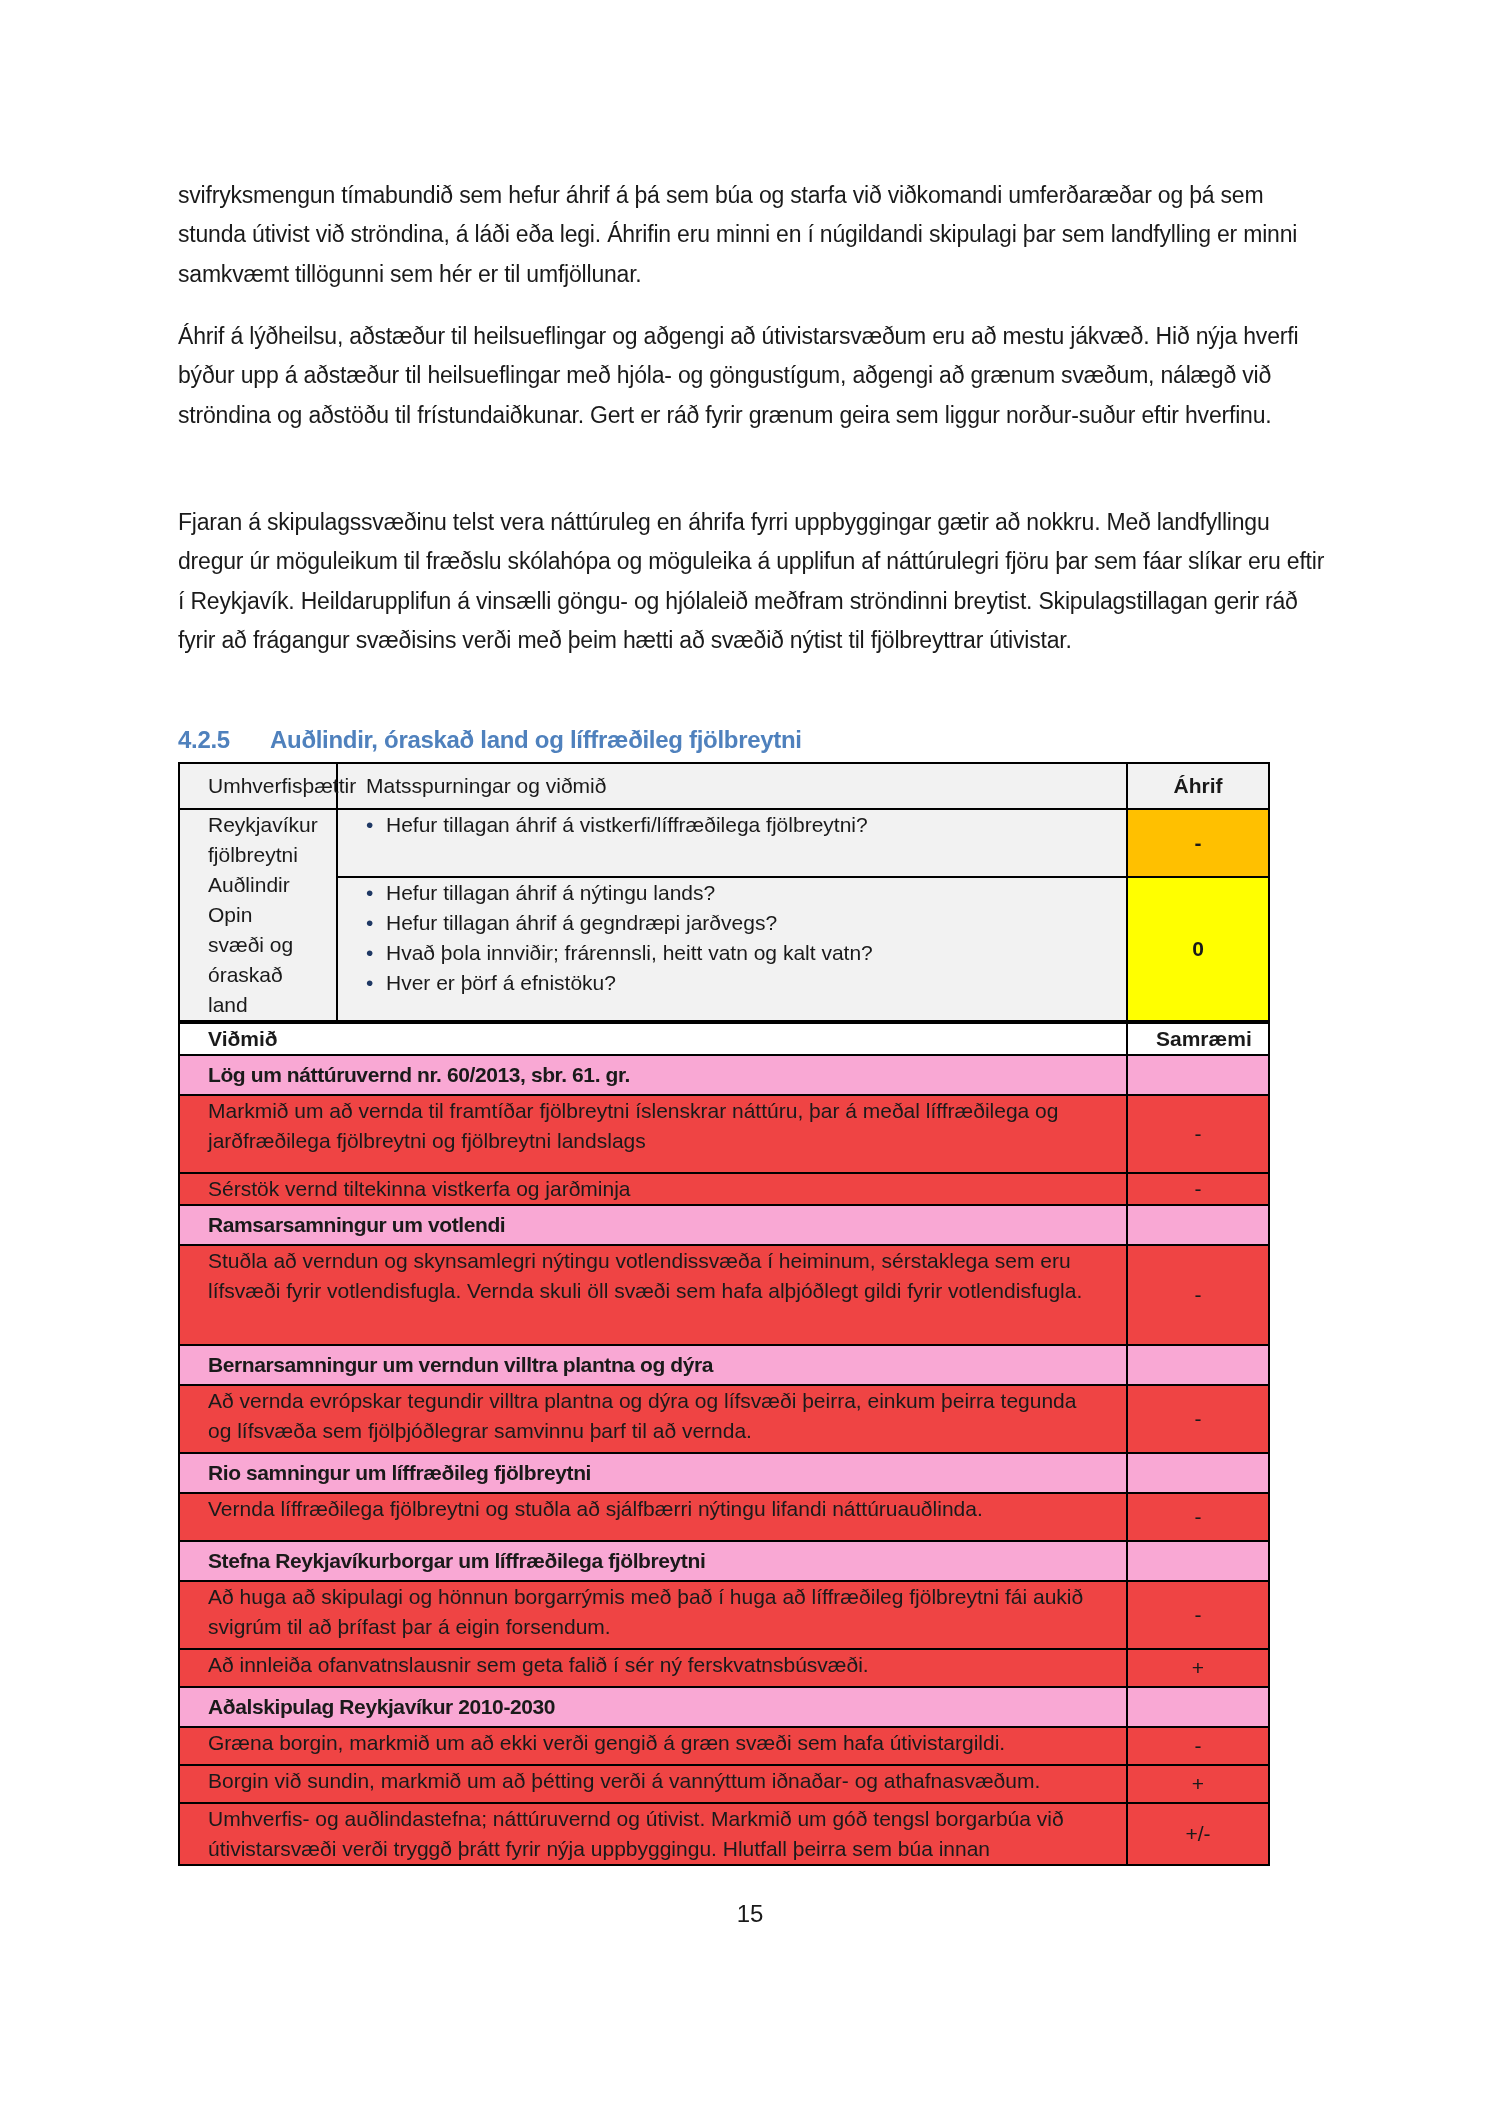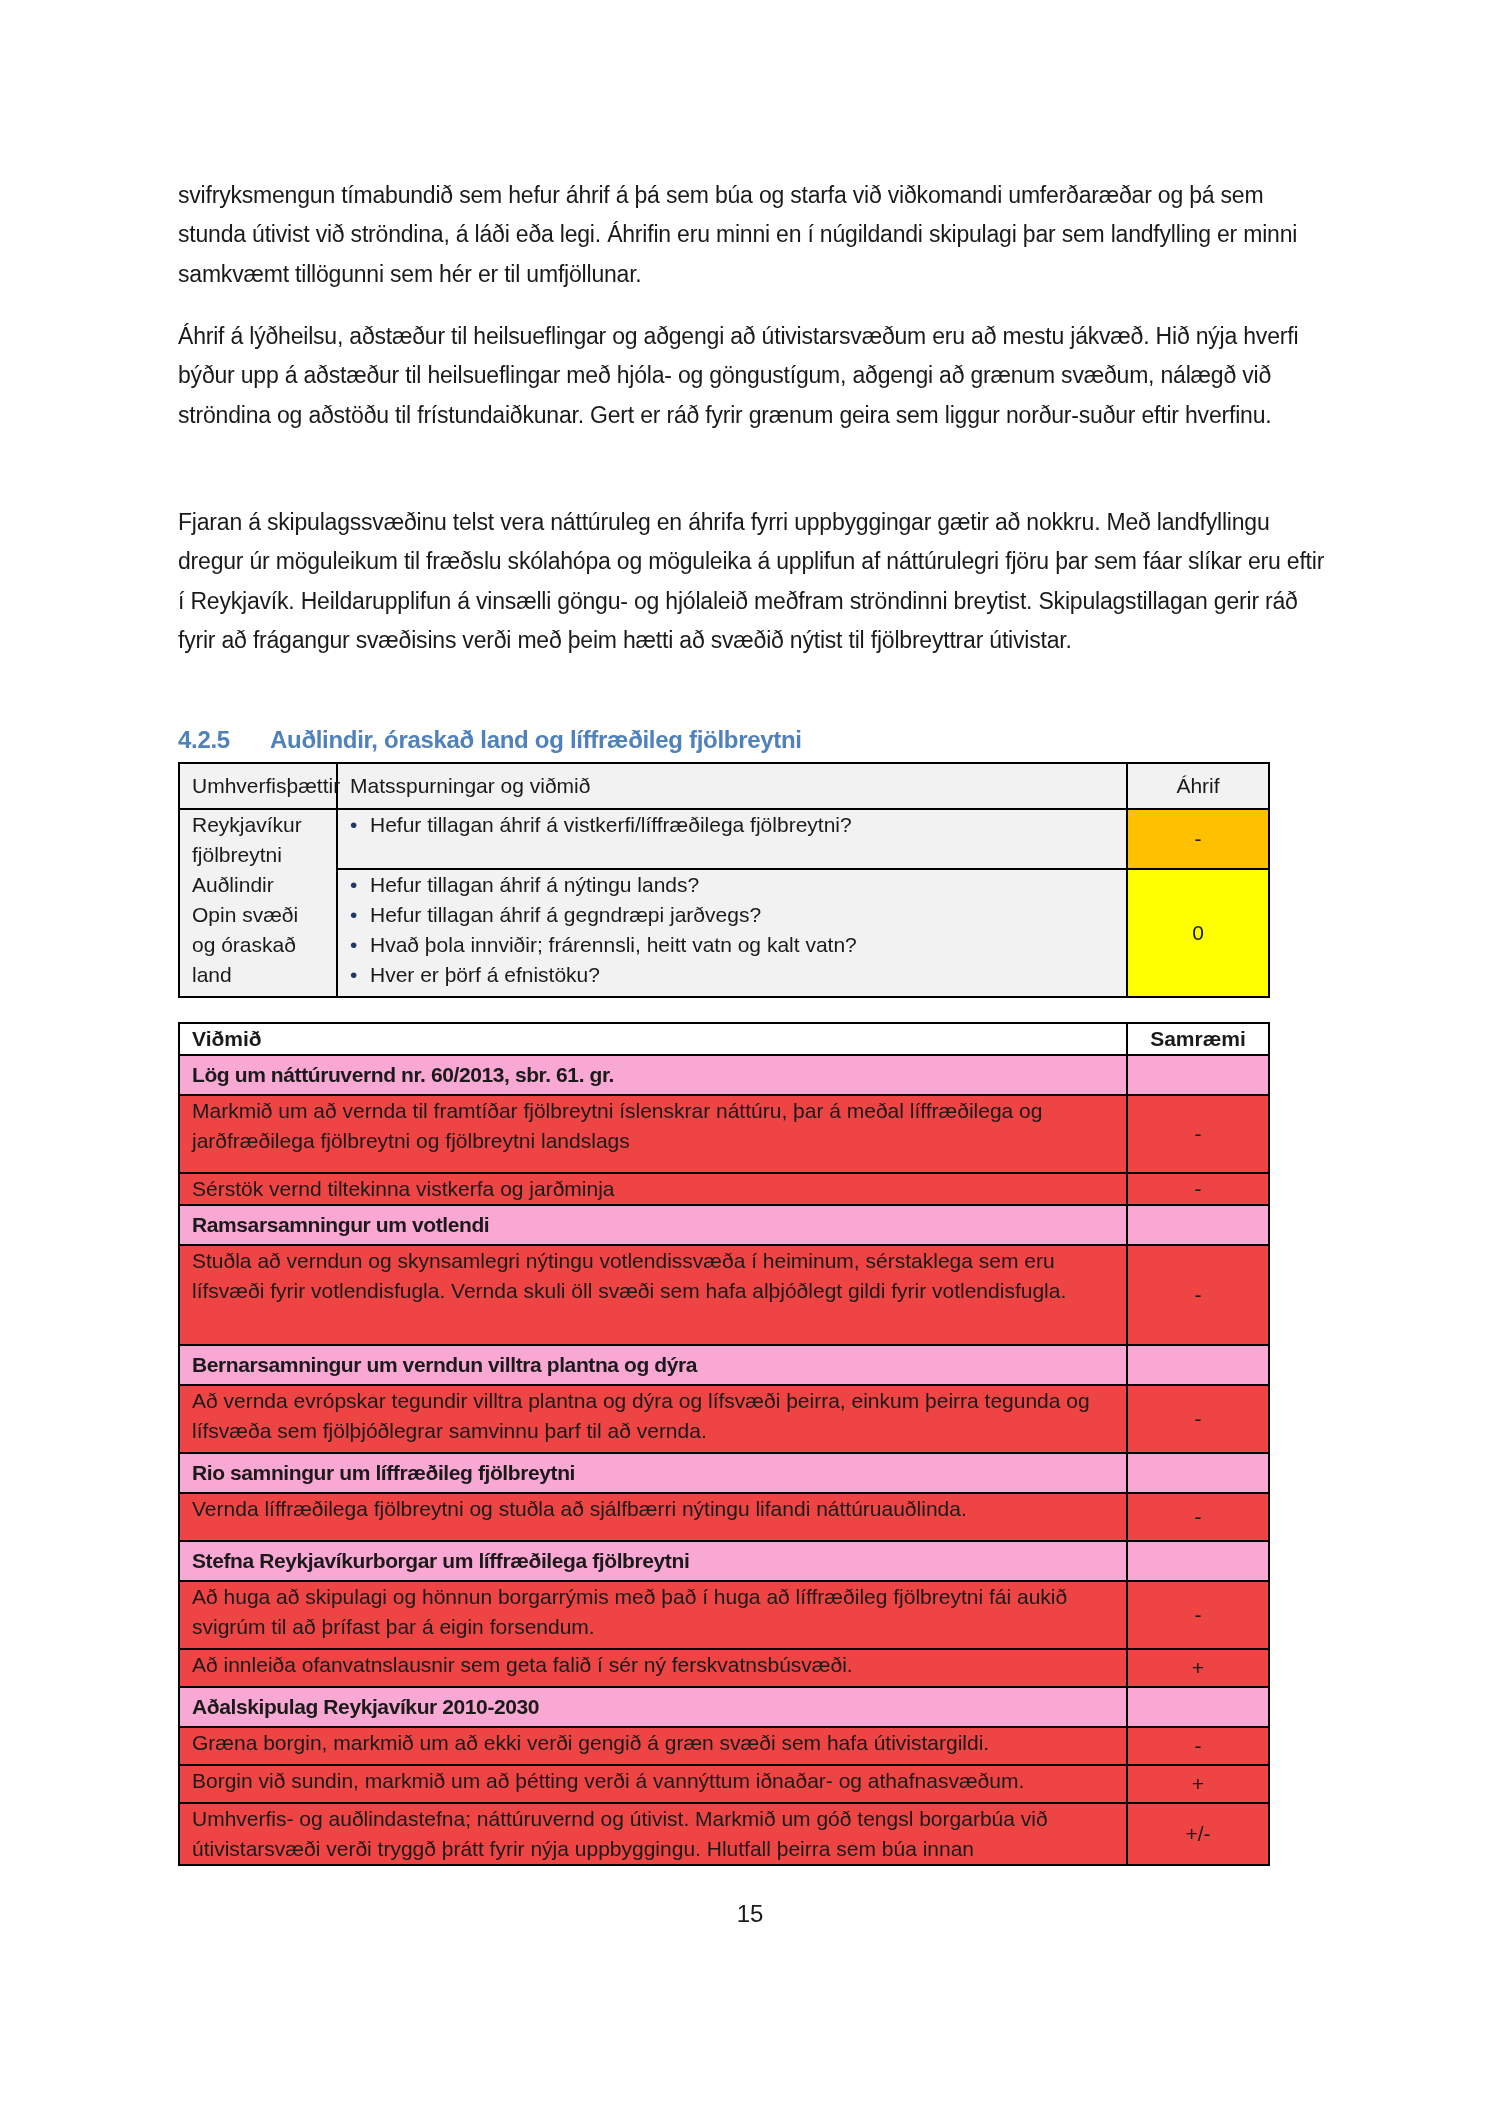--- a/index.html
+++ b/index.html
@@ -2,25 +2,25 @@
 <html><head>
 <meta charset="utf-8">
 <style>
   html, body { margin: 0; padding: 0; background: #ffffff; }
   body { width: 1500px; height: 2122px; position: relative; overflow: hidden;
          font-family: "Liberation Sans", "DejaVu Sans", sans-serif; color: #1a1a1a; }
   .para { position: absolute; left: 178px; width: 1150px; font-size: 23px; line-height: 39.3px; margin: 0; letter-spacing: -0.2px; }
   .heading { position: absolute; left: 178px; top: 726px; font-size: 24px; font-weight: bold; color: #4f81bd; margin: 0; letter-spacing: -0.3px; }
   .heading .num { display: inline-block; width: 92px; }
   table { border-collapse: collapse; position: absolute; left: 178px; table-layout: fixed; }
-  td, th { border: 2px solid #000; padding: 0 12px; vertical-align: top; font-size: 21px; line-height: 30px; font-weight: normal; text-align: left; }
+  td, th { border: 2px solid #000; padding: 0 28px; vertical-align: top; font-size: 21px; line-height: 30px; font-weight: normal; text-align: left; }
   #t1 { top: 762px; width: 1090px; }
   #t1 td { background: #f2f2f2; }
   #t1 .hdr td { height: 44px; vertical-align: middle; }
-  #t1 .center { text-align: center; vertical-align: middle; }
+  #t1 .center { text-align: center; vertical-align: middle; font-weight: bold; }
   #t1 .orange { background: #ffc000; }
   #t1 .yellow { background: #ffff00; }
   #t1 ul { margin: 0; padding: 0; list-style: none; }
   #t1 li::before { content: "\2022"; color: #1f3864; display: inline-block; width: 20px; }
   #t2 { top: 1022px; width: 1090px; }
   #t2 .hdr td { font-weight: bold; background: #fff; height: 30px; }
   #t2 .sec td { background: #f9a8d4; height: 38px; vertical-align: middle; }
   #t2 .sec td.label { font-weight: bold; letter-spacing: -0.4px; }
   #t2 .row td { background: #ef4444; }
   #t2 .row td.val { text-align: center; vertical-align: middle; }

